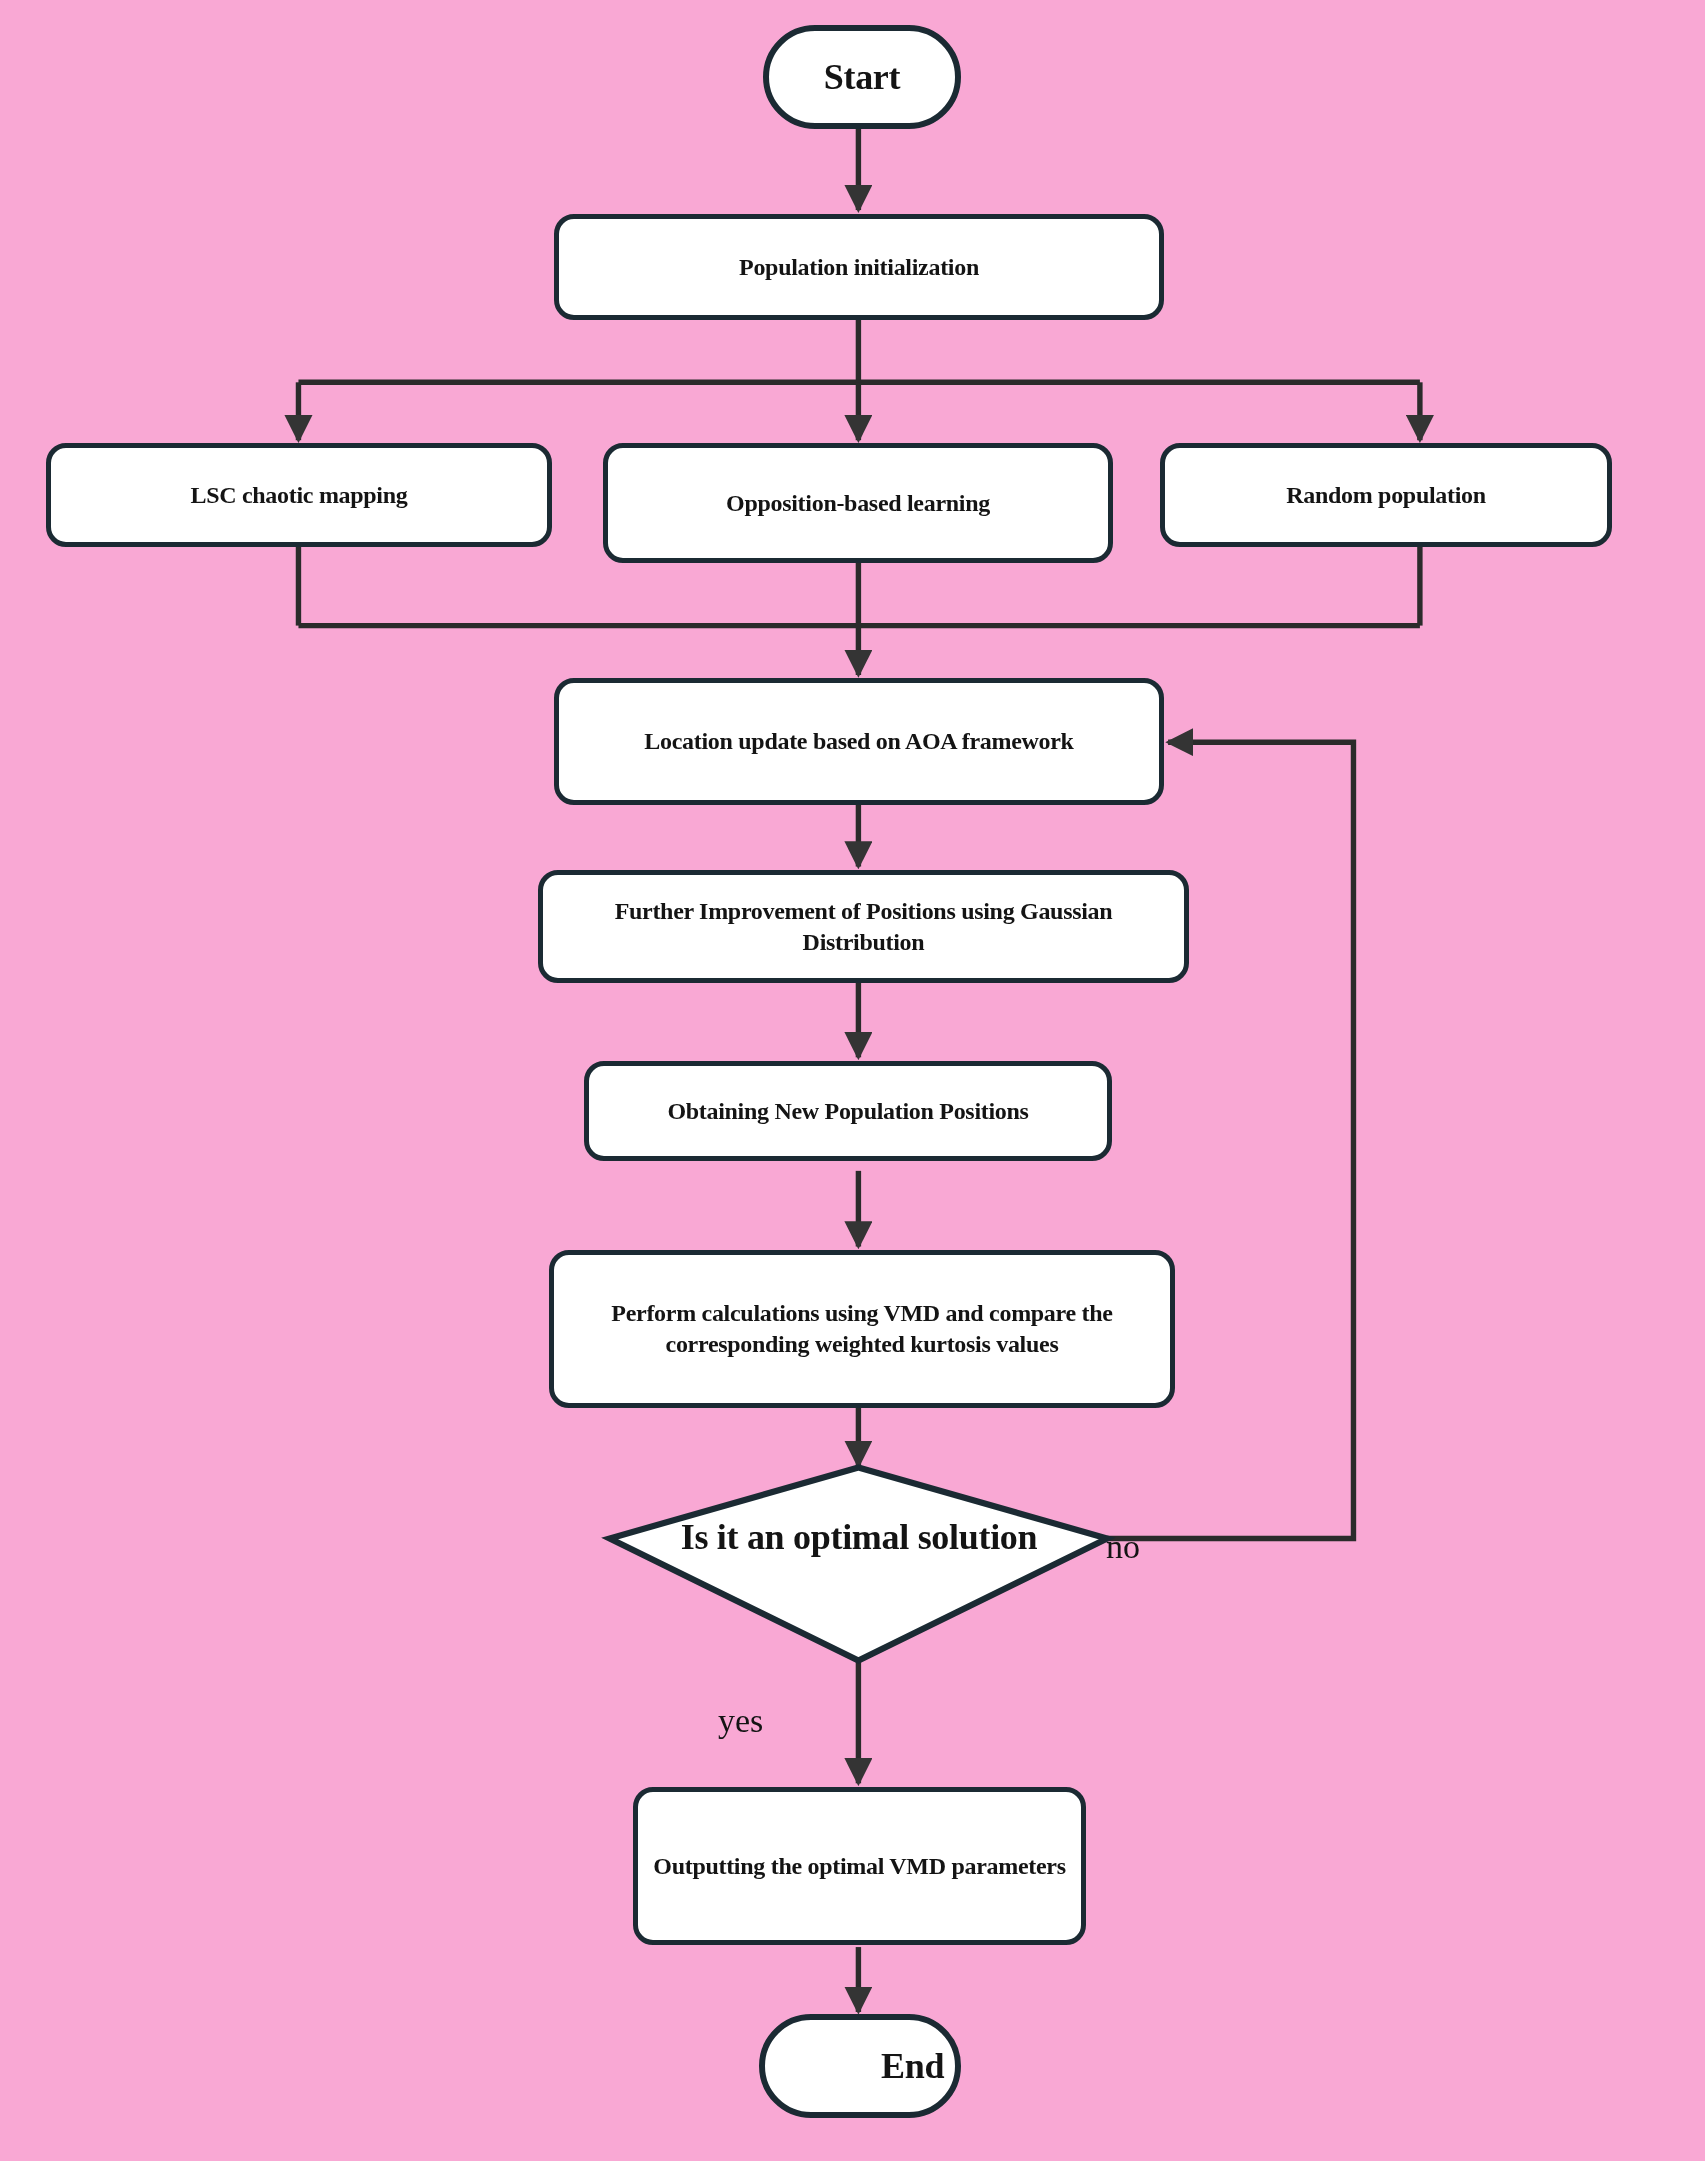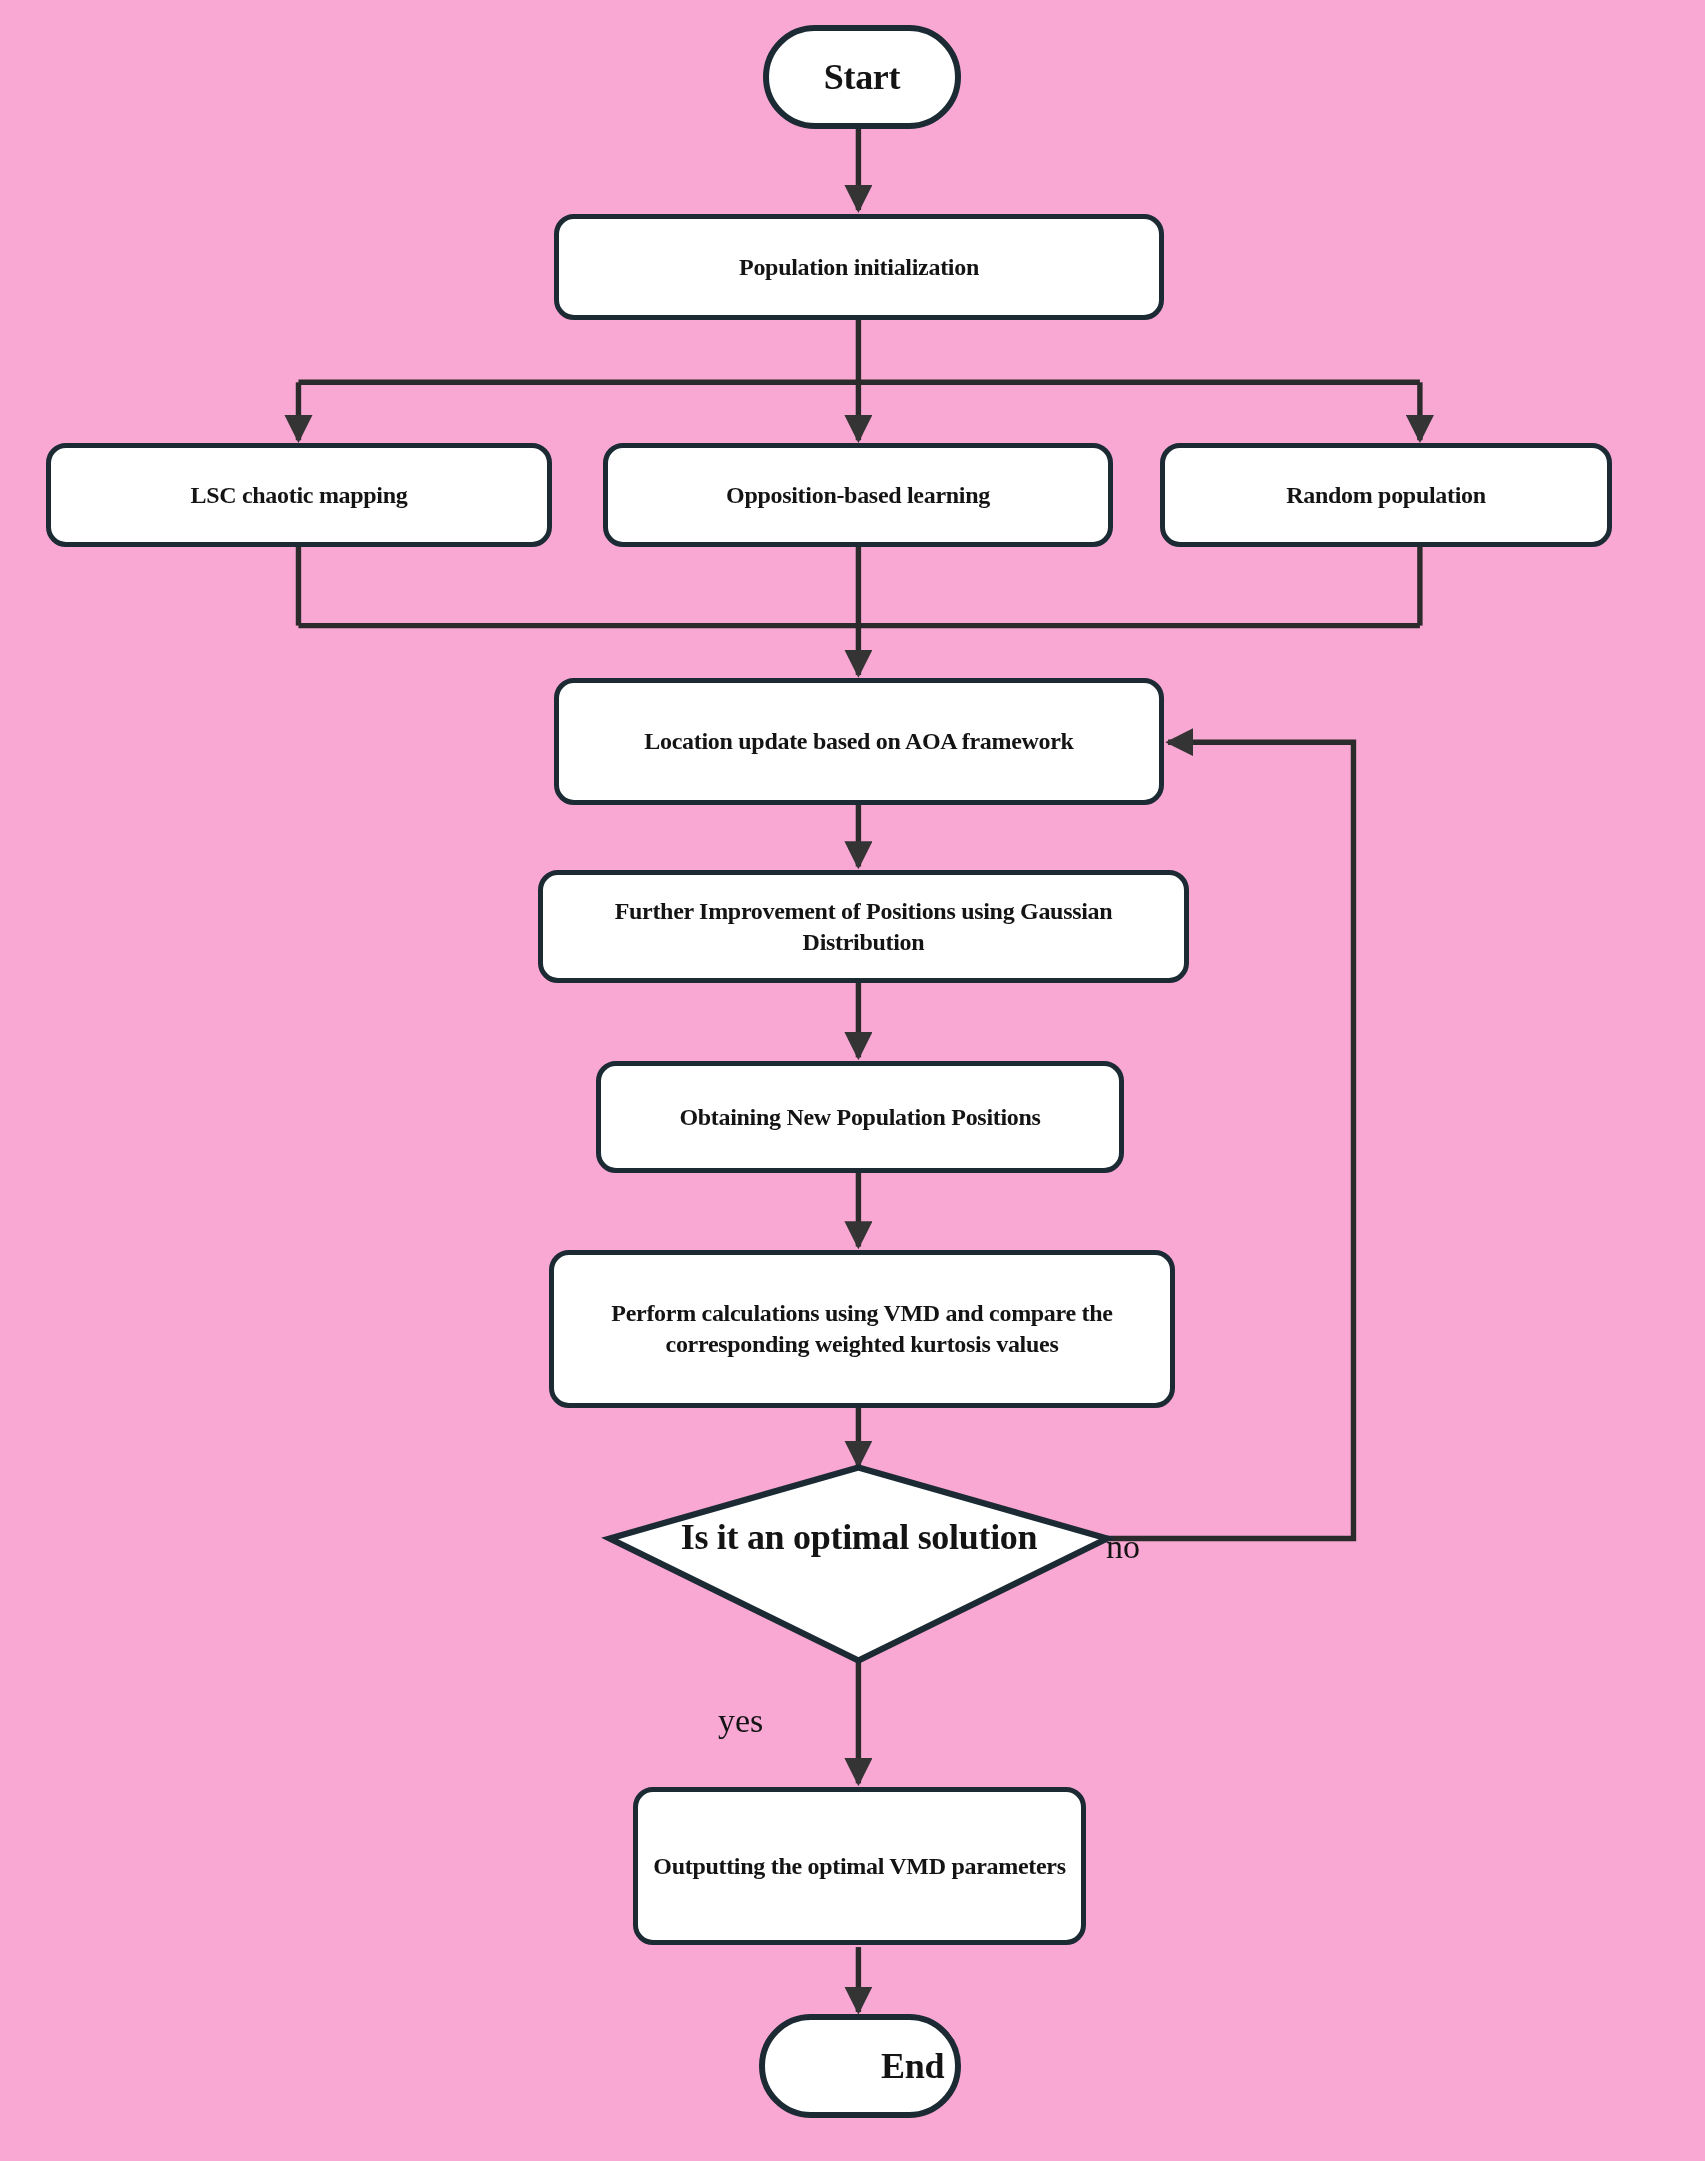--- a/index.html
+++ b/index.html
@@ -119,37 +119,37 @@
   </div>
 
   <div class="node proc" style="left:554px; top:214px; width:610px; height:106px;">
     <span class="txt">Population initialization</span>
   </div>
 
   <div class="node proc" style="left:46px; top:443px; width:506px; height:104px;">
     <span class="txt">LSC chaotic mapping</span>
   </div>
 
-  <div class="node proc" style="left:603px; top:443px; width:510px; height:104px;">
+  <div class="node proc" style="left:603px; top:443px; width:510px; height:120px;">
     <span class="txt">Opposition-based learning</span>
   </div>
 
   <div class="node proc" style="left:1160px; top:443px; width:452px; height:104px;">
     <span class="txt">Random population</span>
   </div>
 
   <div class="node proc" style="left:538px; top:870px; width:651px; height:113px;">
     <span class="txt">Further Improvement of Positions using Gaussian Distribution</span>
   </div>
 
   <div class="node proc" style="left:554px; top:678px; width:610px; height:127px;">
     <span class="txt">Location update based on AOA framework</span>
   </div>
 
-  <div class="node proc" style="left:596px; top:1061px; width:528px; height:112px;">
+  <div class="node proc" style="left:584px; top:1061px; width:528px; height:100px;">
     <span class="txt">Obtaining New Population Positions</span>
   </div>
 
   <div class="node proc" style="left:549px; top:1250px; width:626px; height:158px;">
     <span class="txt">Perform calculations using VMD and compare the corresponding weighted kurtosis values</span>
   </div>
 
   <div class="diamond-label" style="left:610px; top:1516px; width:498px; text-align:center;">
     <span>Is it an optimal solution</span>
   </div>

